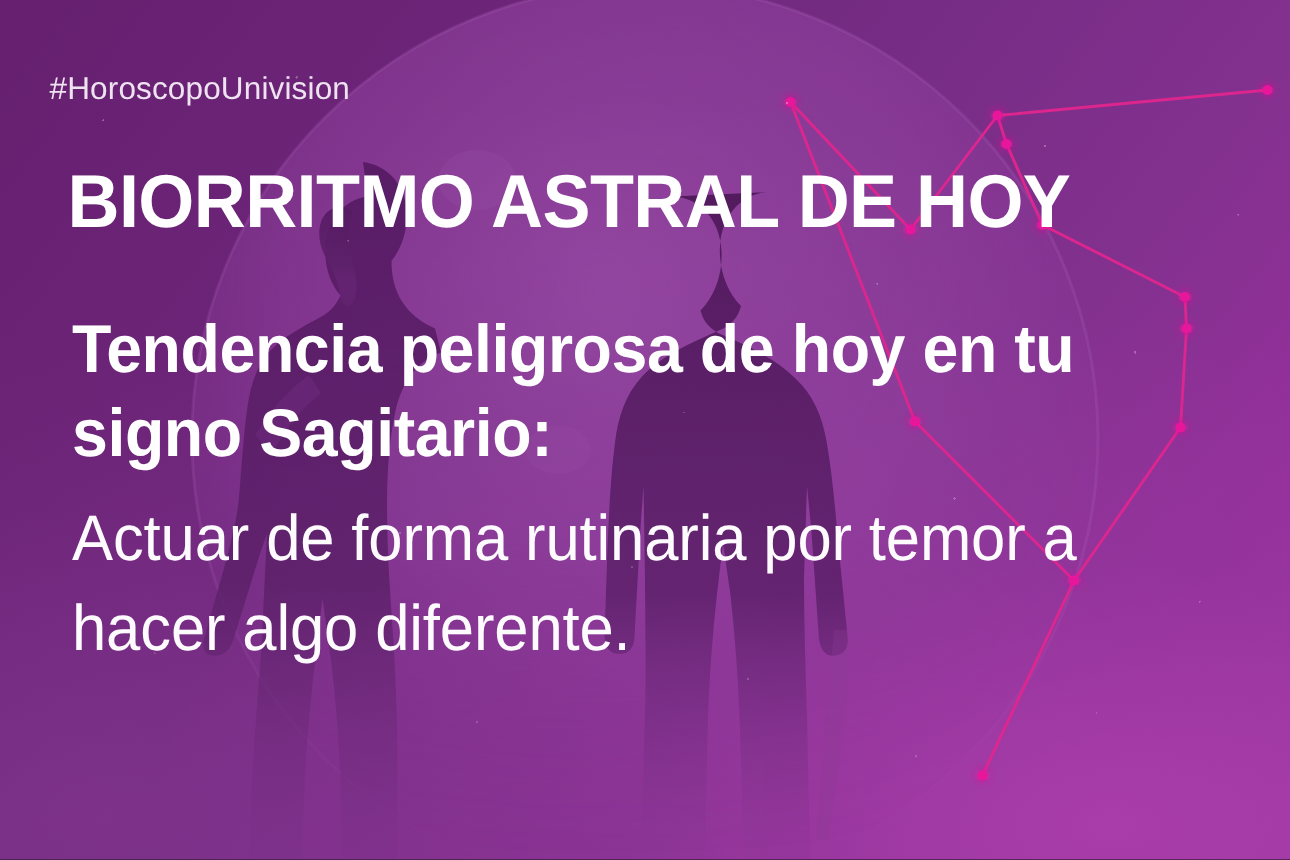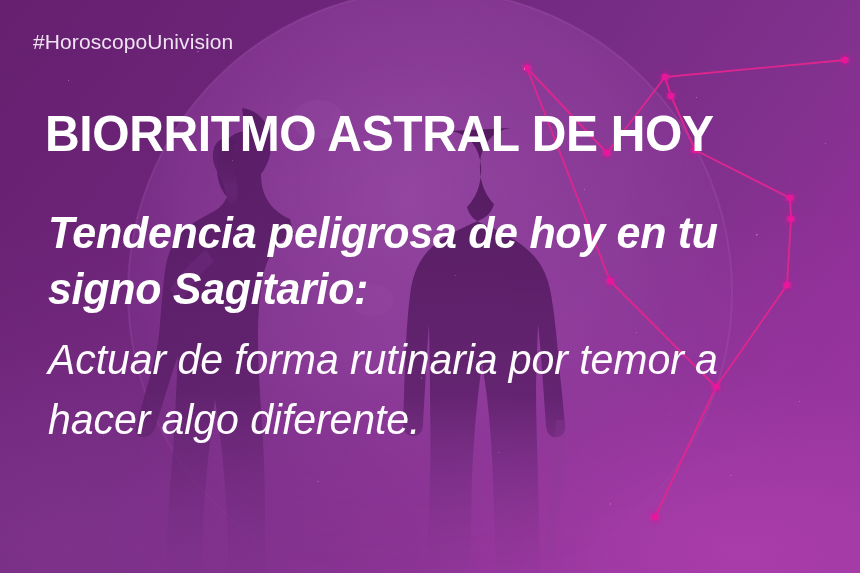--- a/index.html
+++ b/index.html
@@ -60,21 +60,21 @@
   }
 
   
   #content {
     position: absolute;
     inset: 0;
   }
   #hashtag {
     position: absolute;
     left: 33px;
-    top: 30px;
+    top: 48px;
     font-size: 21px;
     font-weight: 400;
     color: #efe3f2;
     letter-spacing: .1px;
     white-space: nowrap;
   }
   #headline {
     position: absolute;
     left: 45px;
     top: 74px;
@@ -85,21 +85,20 @@
     letter-spacing: -.4px;
     white-space: nowrap;
     transform: scaleX(0.96);
     transform-origin: left top;
   }
   #body-block {
     position: absolute;
     left: 48px;
     top: 205px;
     width: 790px;
-    font-style: italic;
   }
   #lead {
     font-size: 45px;
     line-height: 56px;
     font-weight: 700;
     color: #ffffff;
     letter-spacing: -.3px;
     transform: scaleX(0.955);
     transform-origin: left top;
     max-width: 790px;

